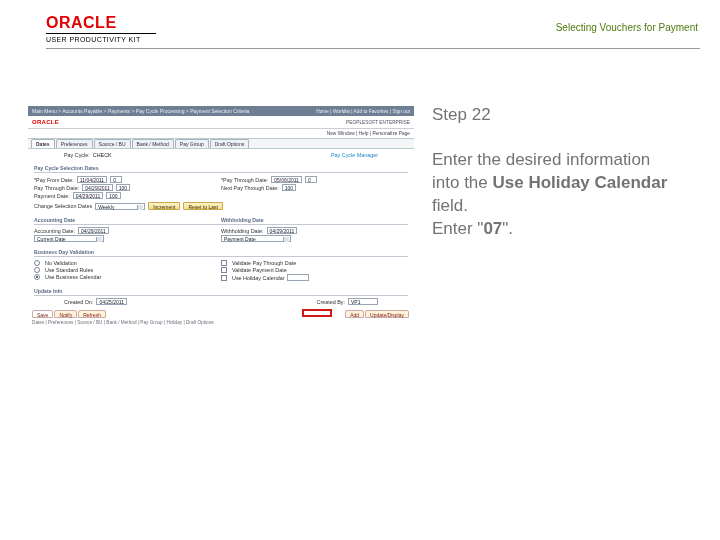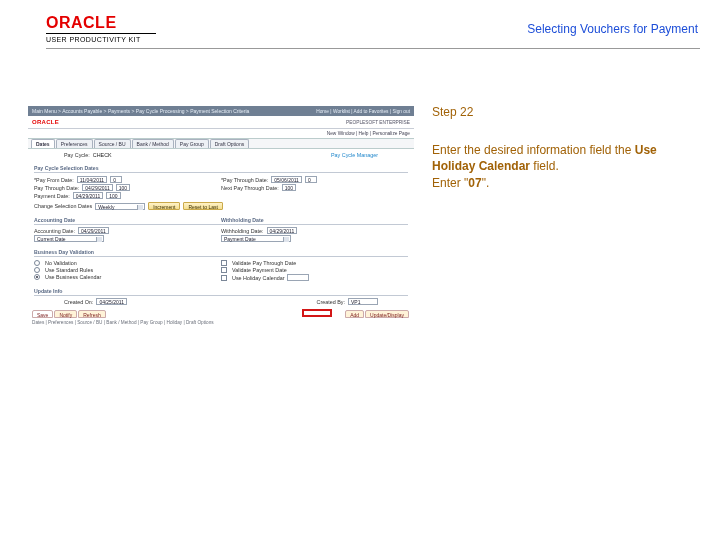--- a/index.html
+++ b/index.html
@@ -4,25 +4,25 @@
 <style>
   * { box-sizing: border-box; margin: 0; padding: 0; }
   html, body { width: 720px; height: 540px; background: #fff; font-family: Arial, Helvetica, sans-serif; }
   .page { position: relative; width: 720px; height: 480px; }
 
   
   .hdr { position: absolute; left: 46px; top: 14px; right: 20px; height: 34px; }
   .logo { display: inline-block; }
   .logo-oracle { color: #e40000; font-weight: 900; font-size: 16px; letter-spacing: 0.5px; font-family: Arial, sans-serif; }
   .logo-sub { font-size: 7px; color: #000; letter-spacing: 0.4px; margin-top: 1px; border-top: 1px solid #000; padding-top: 2px; width: 110px; }
-  .hdr-title { position: absolute; right: 2px; top: 8px; font-size: 12px; color: #1d4ed8; }
+  .hdr-title { position: absolute; right: 2px; top: 8px; font-size: 10px; color: #4d7c0f; }
   .hdr-rule { position: absolute; left: 46px; right: 20px; top: 48px; height: 0; border-top: 1px solid #999; }
 
   
-  .panel { position: absolute; left: 432px; top: 104px; width: 250px; font-size: 12px; color: #a16207; line-height: 1.35; }
+  .panel { position: absolute; left: 432px; top: 104px; width: 250px; font-size: 17px; color: #737373; line-height: 1.35; }
   .panel .step { margin-bottom: 22px; }
   .panel b { font-weight: 700; }
 
   
   .shot {
     position: absolute; left: 28px; top: 106px; width: 386px; height: 280px;
     background: #fff; font-size: 5.4px; color: #444;
   }
   .bar-top { background: #6f7f93; height: 10px; display:flex; align-items:center; padding:0 4px; color:#dbe2ec; }
   .bar-top .nav { font-size: 5px; color:#e6edf6; }
@@ -72,21 +72,21 @@
       <div class="logo-oracle">ORACLE</div>
       <div class="logo-sub">USER PRODUCTIVITY KIT</div>
     </div>
     <div class="hdr-title">Selecting Vouchers for Payment</div>
   </div>
   <div class="hdr-rule"></div>
 
   <div class="panel">
     <div class="step">Step 22</div>
     <div>
-      <span>Enter the desired information field the </span><b>Use Holiday Calendar</b><span> field.</span>
+      <span>Enter the desired information into the </span><b>Use Holiday Calendar</b><span> field.</span>
     </div>
     <div>
       <span>Enter "</span><b>07</b><span>".</span>
     </div>
   </div>
 
   <div class="shot">
     <div class="bar-top">
       <span class="nav">Main Menu  &gt; Accounts Payable  &gt;  Payments  &gt;  Pay Cycle Processing  &gt;  Payment Selection Criteria</span>
       <span class="navlinks">Home | Worklist | Add to Favorites | Sign out</span>

